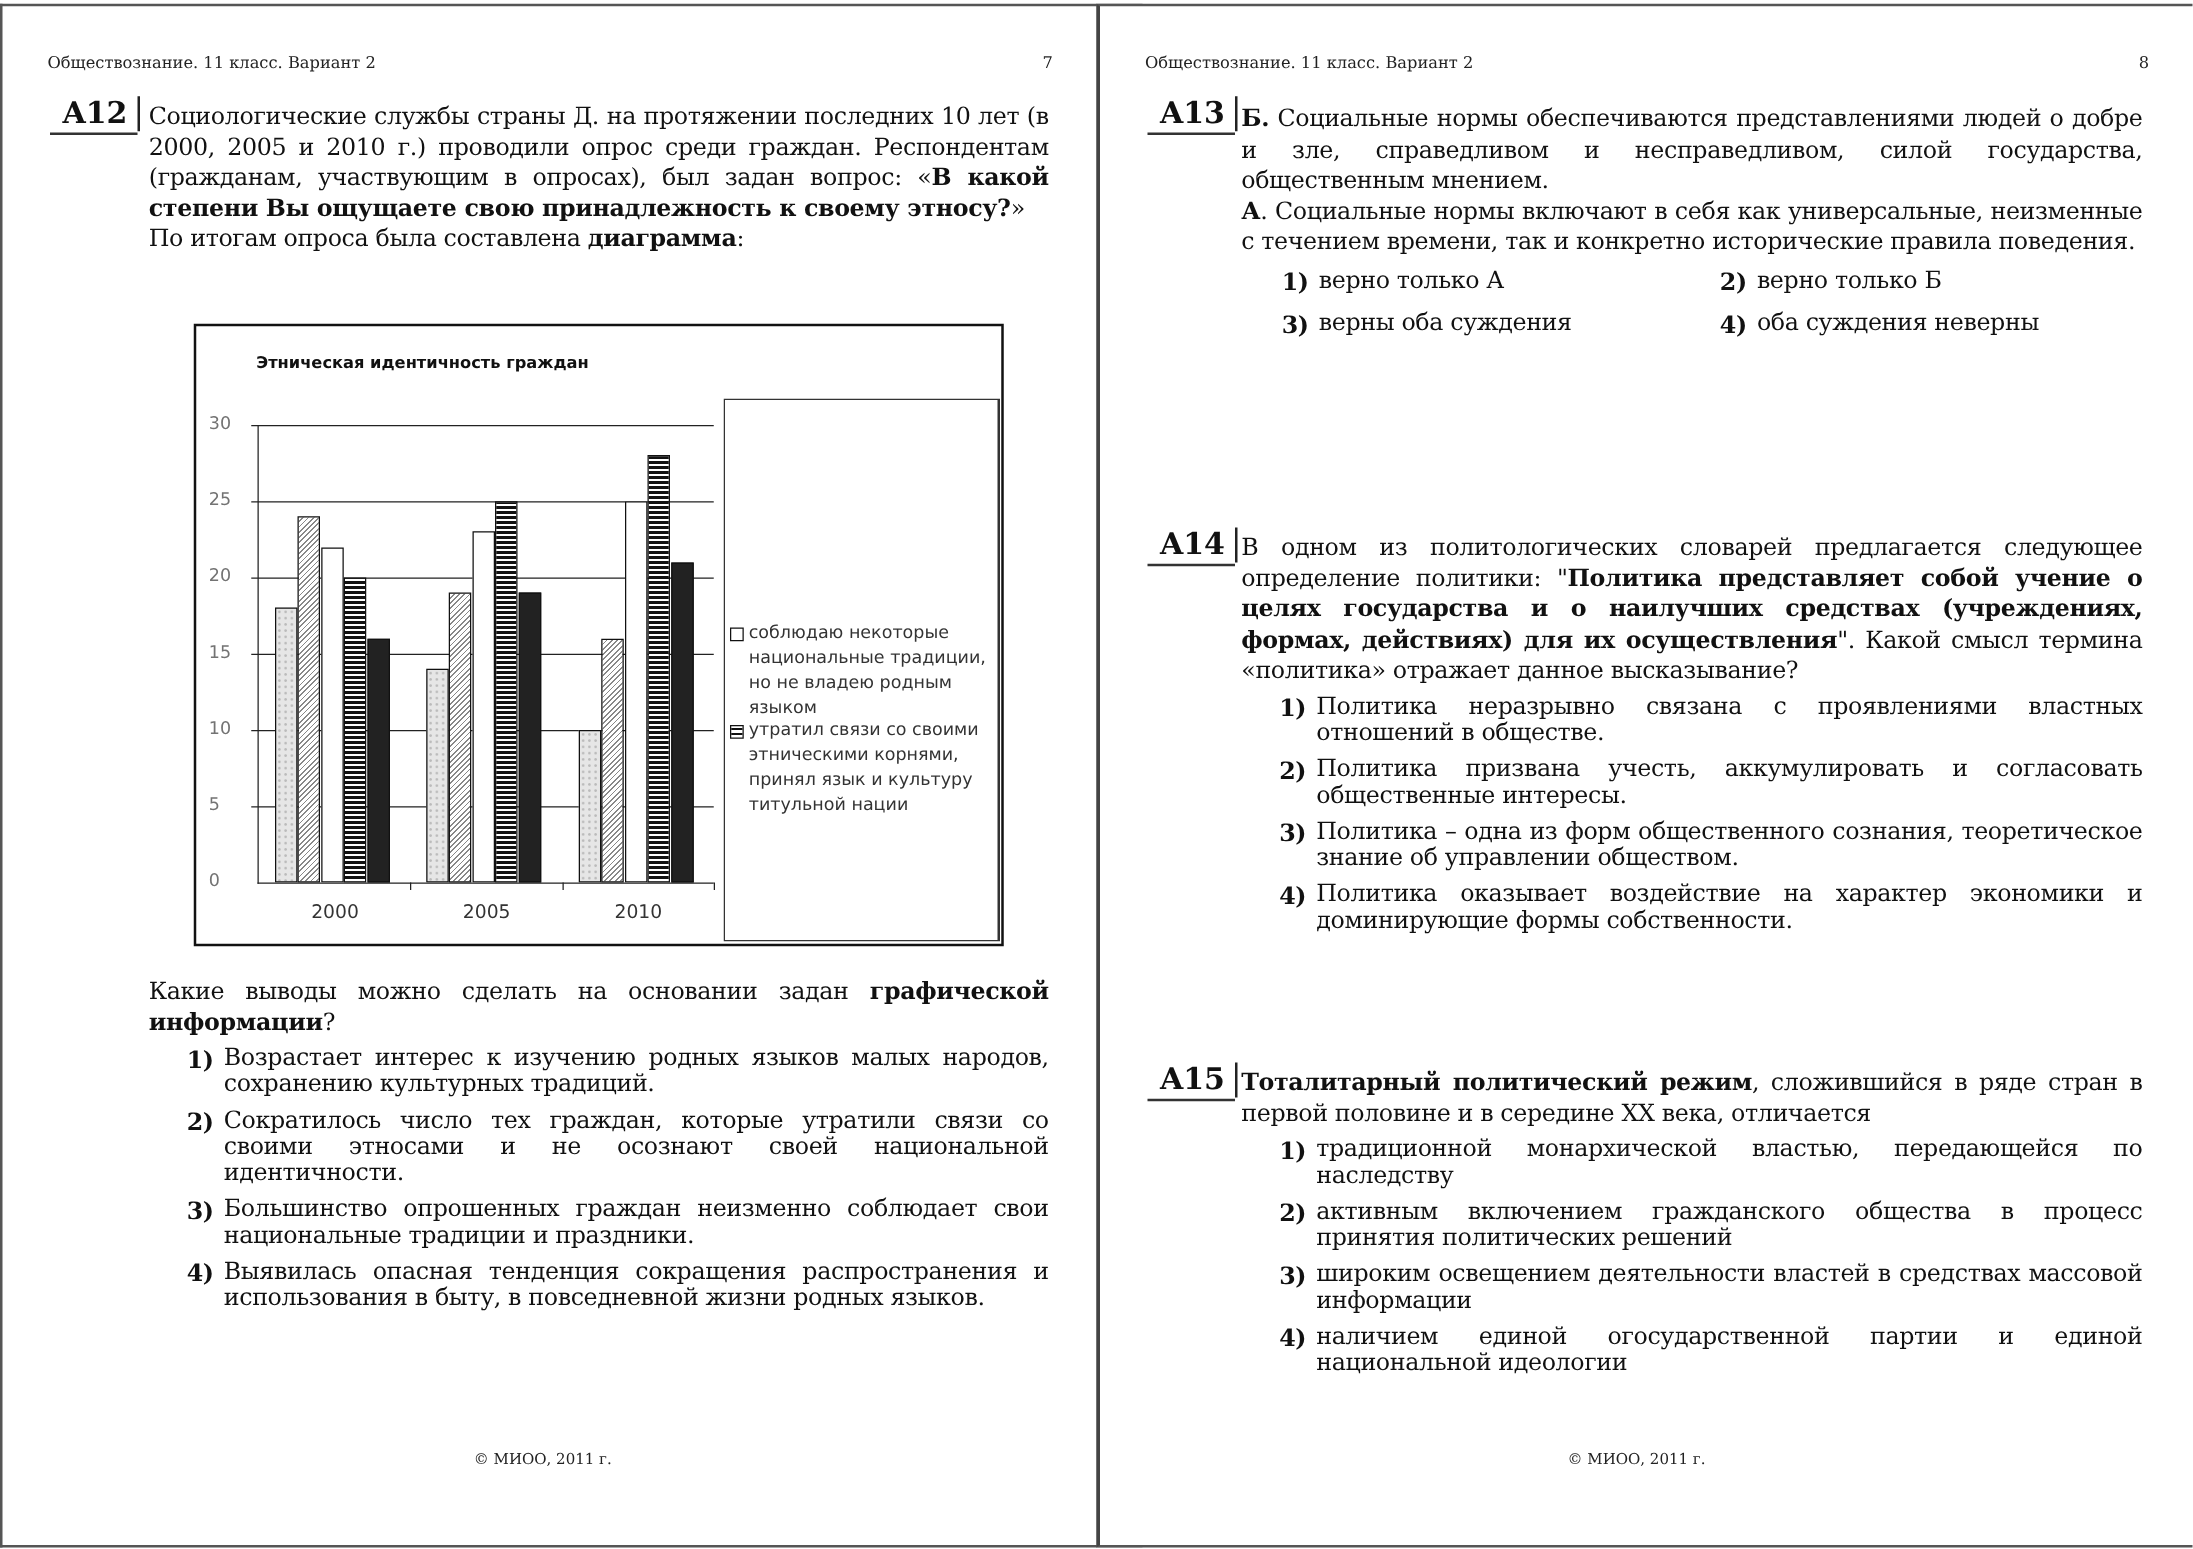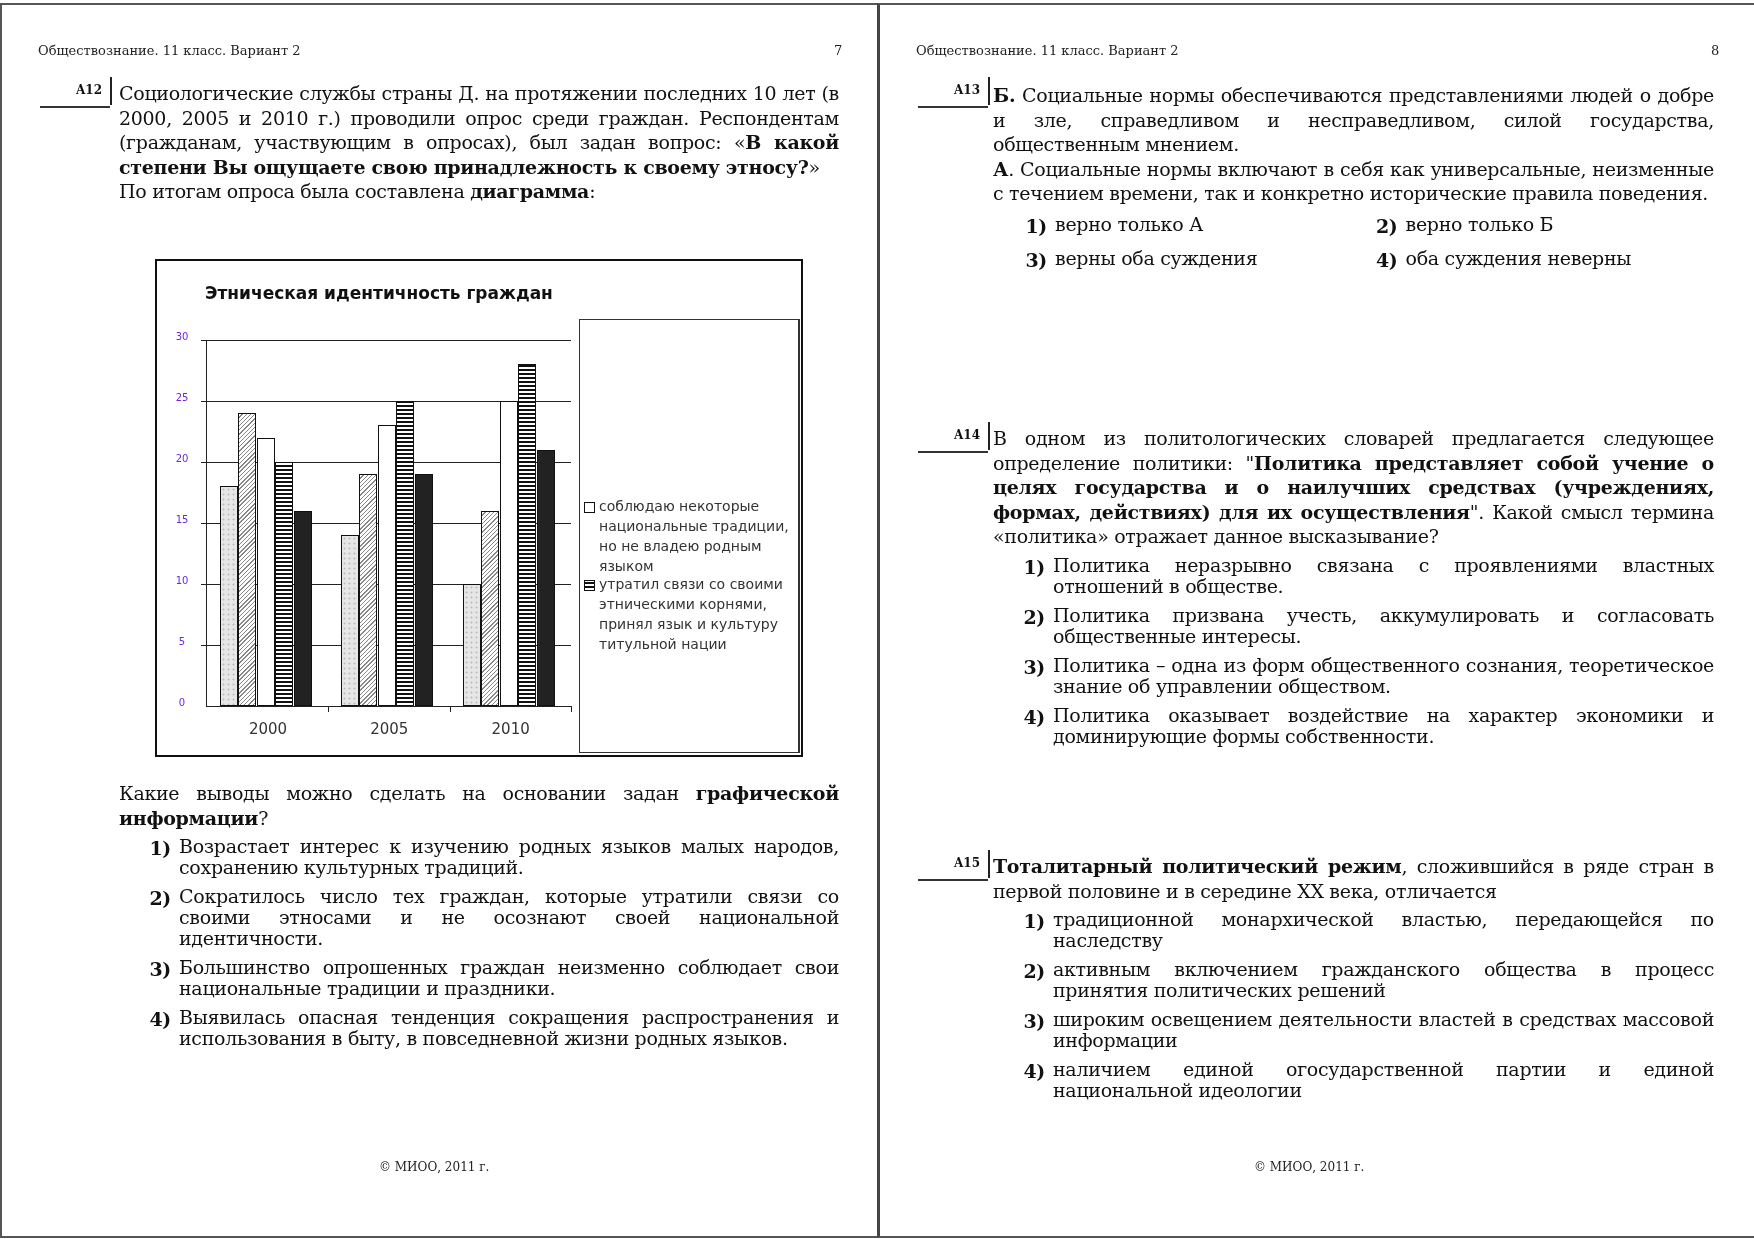--- a/index.html
+++ b/index.html
@@ -12,21 +12,21 @@
     border-top: 2px solid #555; border-bottom: 2px solid #555; padding-left: 36px;
   }
   #page-left { left: 0; width: 876px; border-left: 2px solid #555; }
   #page-right { left: 877px; width: 872px; border-left: 3px solid #444; border-right: 2px solid #555; }
 
   .running-head { position: absolute; top: 38px; font-size: 13px; color: #222; }
   .running-num { position: absolute; top: 38px; font-size: 13px; color: #222; }
   .footer { position: absolute; top: 1155px; font-size: 12px; color: #222; }
 
   .qlabel {
-    position: absolute; font-weight: bold; font-size: 12px; width: 70px; text-align: right;
+    position: absolute; font-weight: bold; font-size: 24px; width: 70px; text-align: right;
     padding-right: 8px; border-right: 2px solid #222; height: 28px; line-height: 26px;
   }
   .qlabel::after {
     content: ""; position: absolute; left: 8px; right: 0; bottom: -3px; border-bottom: 2px solid #333;
   }
   .qbody {
     position: absolute; font-size: 19px; line-height: 24.5px; text-align: justify;
     font-family: "DejaVu Serif", serif; letter-spacing: -0.3px;
   }
   .qbody b { font-weight: bold; }
@@ -37,24 +37,24 @@
   .opt .txt { flex: 1; text-align: justify; line-height: 21px; }
   .grid-opts { display: grid; grid-template-columns: 1fr 1fr; row-gap: 10px; margin-top: 8px; padding-left: 20px; }
   .grid-opts .opt { margin: 0; }
 
   
   #chart {
     position: absolute; left: 153px; top: 254px; width: 644px; height: 494px;
     border: 2px solid #111; background: #fff;
     font-family: "DejaVu Sans", "Liberation Sans", sans-serif;
   }
-  #chart-title { position: absolute; left: 48px; top: 22px; font-size: 17px; font-weight: bold; color: #111; }
+  #chart-title { position: absolute; left: 48px; top: 22px; font-size: 13px; font-weight: bold; color: #111; }
   #plot { position: absolute; left: 49px; top: 79px; width: 364px; height: 366px; border-left: 1px solid #222; border-bottom: 1px solid #222; }
   .gridline { position: absolute; left: -6px; width: 370px; height: 0; border-top: 1px solid #222; }
-  .ytick { position: absolute; left: -40px; width: 30px; text-align: center; font-size: 10px; color: #6d28d9; transform: translateY(-9px); }
+  .ytick { position: absolute; left: -40px; width: 30px; text-align: left; font-size: 14px; color: #737373; transform: translateY(-9px); }
   .xtick-mark { position: absolute; bottom: -6px; width: 0; height: 6px; border-left: 1px solid #222; }
   .xlabel { position: absolute; bottom: -32px; width: 122px; text-align: center; font-size: 15px; color: #333; }
   .bar { position: absolute; bottom: 0; width: 18px; border: 1px solid #111; box-sizing: border-box; }
   .s0 { background-color: #e6e6e6; background-image: radial-gradient(#bbb 0.8px, transparent 1.2px); background-size: 5px 5px; }
   .s1 { background: repeating-linear-gradient(135deg, #fff 0 2px, #888 2px 3px); }
   .s2 { background: #fff; }
   .s3 { background: repeating-linear-gradient(0deg, #fff 0 2px, #111 2px 4px); }
   .s4 { background: #222; }
 
   #legend {

